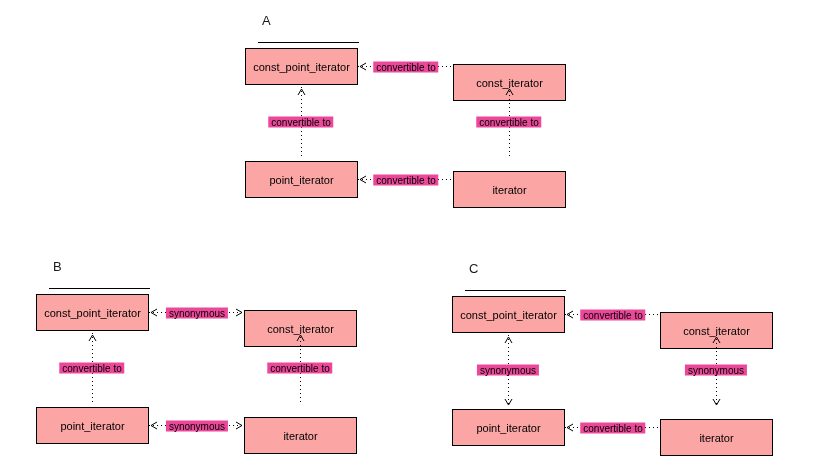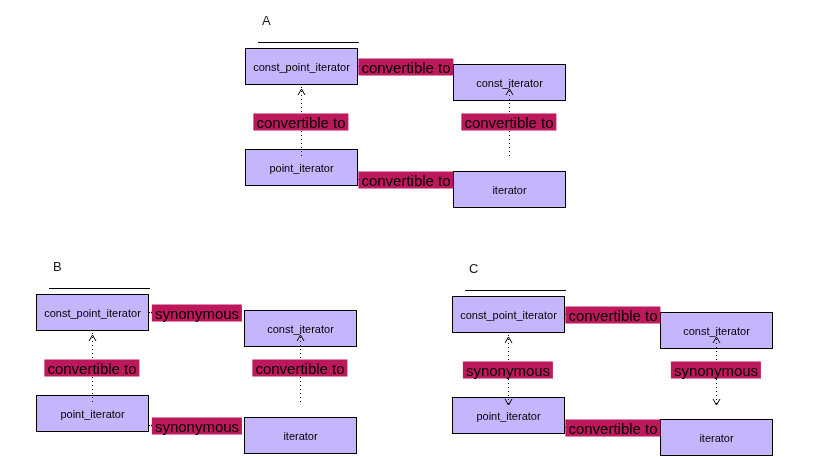--- a/index.html
+++ b/index.html
@@ -1,32 +1,32 @@
 <!DOCTYPE html>
 <html><head>
 <meta charset="utf-8">
 <style>
   html,body{margin:0;padding:0;background:#ffffff;}
   .canvas{position:relative;width:813px;height:457px;background:#ffffff;overflow:hidden;
           font-family:"Liberation Sans",sans-serif;color:#000;}
   .diagram{position:absolute;width:321px;height:150px;}
   .dlabel{position:absolute;left:17px;top:-35px;font-size:13px;color:#1a1a1a;}
-  .node{position:absolute;width:113px;height:37px;border:1px solid #000;background:#c4b5fd;
+  .node{position:absolute;width:113px;height:37px;border:1px solid #000;background:#fca5a5;
         box-sizing:border-box;display:flex;align-items:center;justify-content:center;
         font-size:11px;white-space:nowrap;}
-  .tl{left:0;top:0}.tr{left:208px;top:16px}.bl{left:0;top:101px}.br{left:208px;top:123px}
+  .tl{left:0;top:0}.tr{left:208px;top:16px}.bl{left:0;top:113px}.br{left:208px;top:123px}
   .shadow-line{position:absolute;left:13px;top:-6px;width:101px;height:1px;background:#000;}
   .hline{position:absolute;left:113px;width:95px;height:1px;
          background-image:repeating-linear-gradient(to right,#000 0 1px,transparent 1px 4px);}
   .hline.top{top:18px}.hline.bottom{top:131px}
   .vline{position:absolute;top:39px;height:72px;width:1px;
          background-image:repeating-linear-gradient(to bottom,#000 0 1px,transparent 1px 4px);}
   .vline.left{left:56px}.vline.right{left:264px}
-  .elabel{position:absolute;transform:translate(-50%,-50%);background:#be185d;padding:0 3px;
-          font-size:15px;white-space:nowrap;}
+  .elabel{position:absolute;transform:translate(-50%,-50%);background:#ec4899;padding:0 3px;
+          font-size:10px;white-space:nowrap;}
   .htop{left:161px;top:19px}.hbottom{left:161px;top:132px}
   .vleft{left:56px;top:74px}.vright{left:264px;top:74px}
   .chev{position:absolute;line-height:0;width:9px;height:9px;}
   .chev svg{display:block;}
   .chev-hl-top{left:114px;top:14px}
   .chev-hl-bottom{left:114px;top:127px}
   .chev-hr-top{left:199px;top:14px}
   .chev-hr-bottom{left:199px;top:127px}
   .chev-vu-left{left:52px;top:40px}
   .chev-vu-right{left:260px;top:40px}

